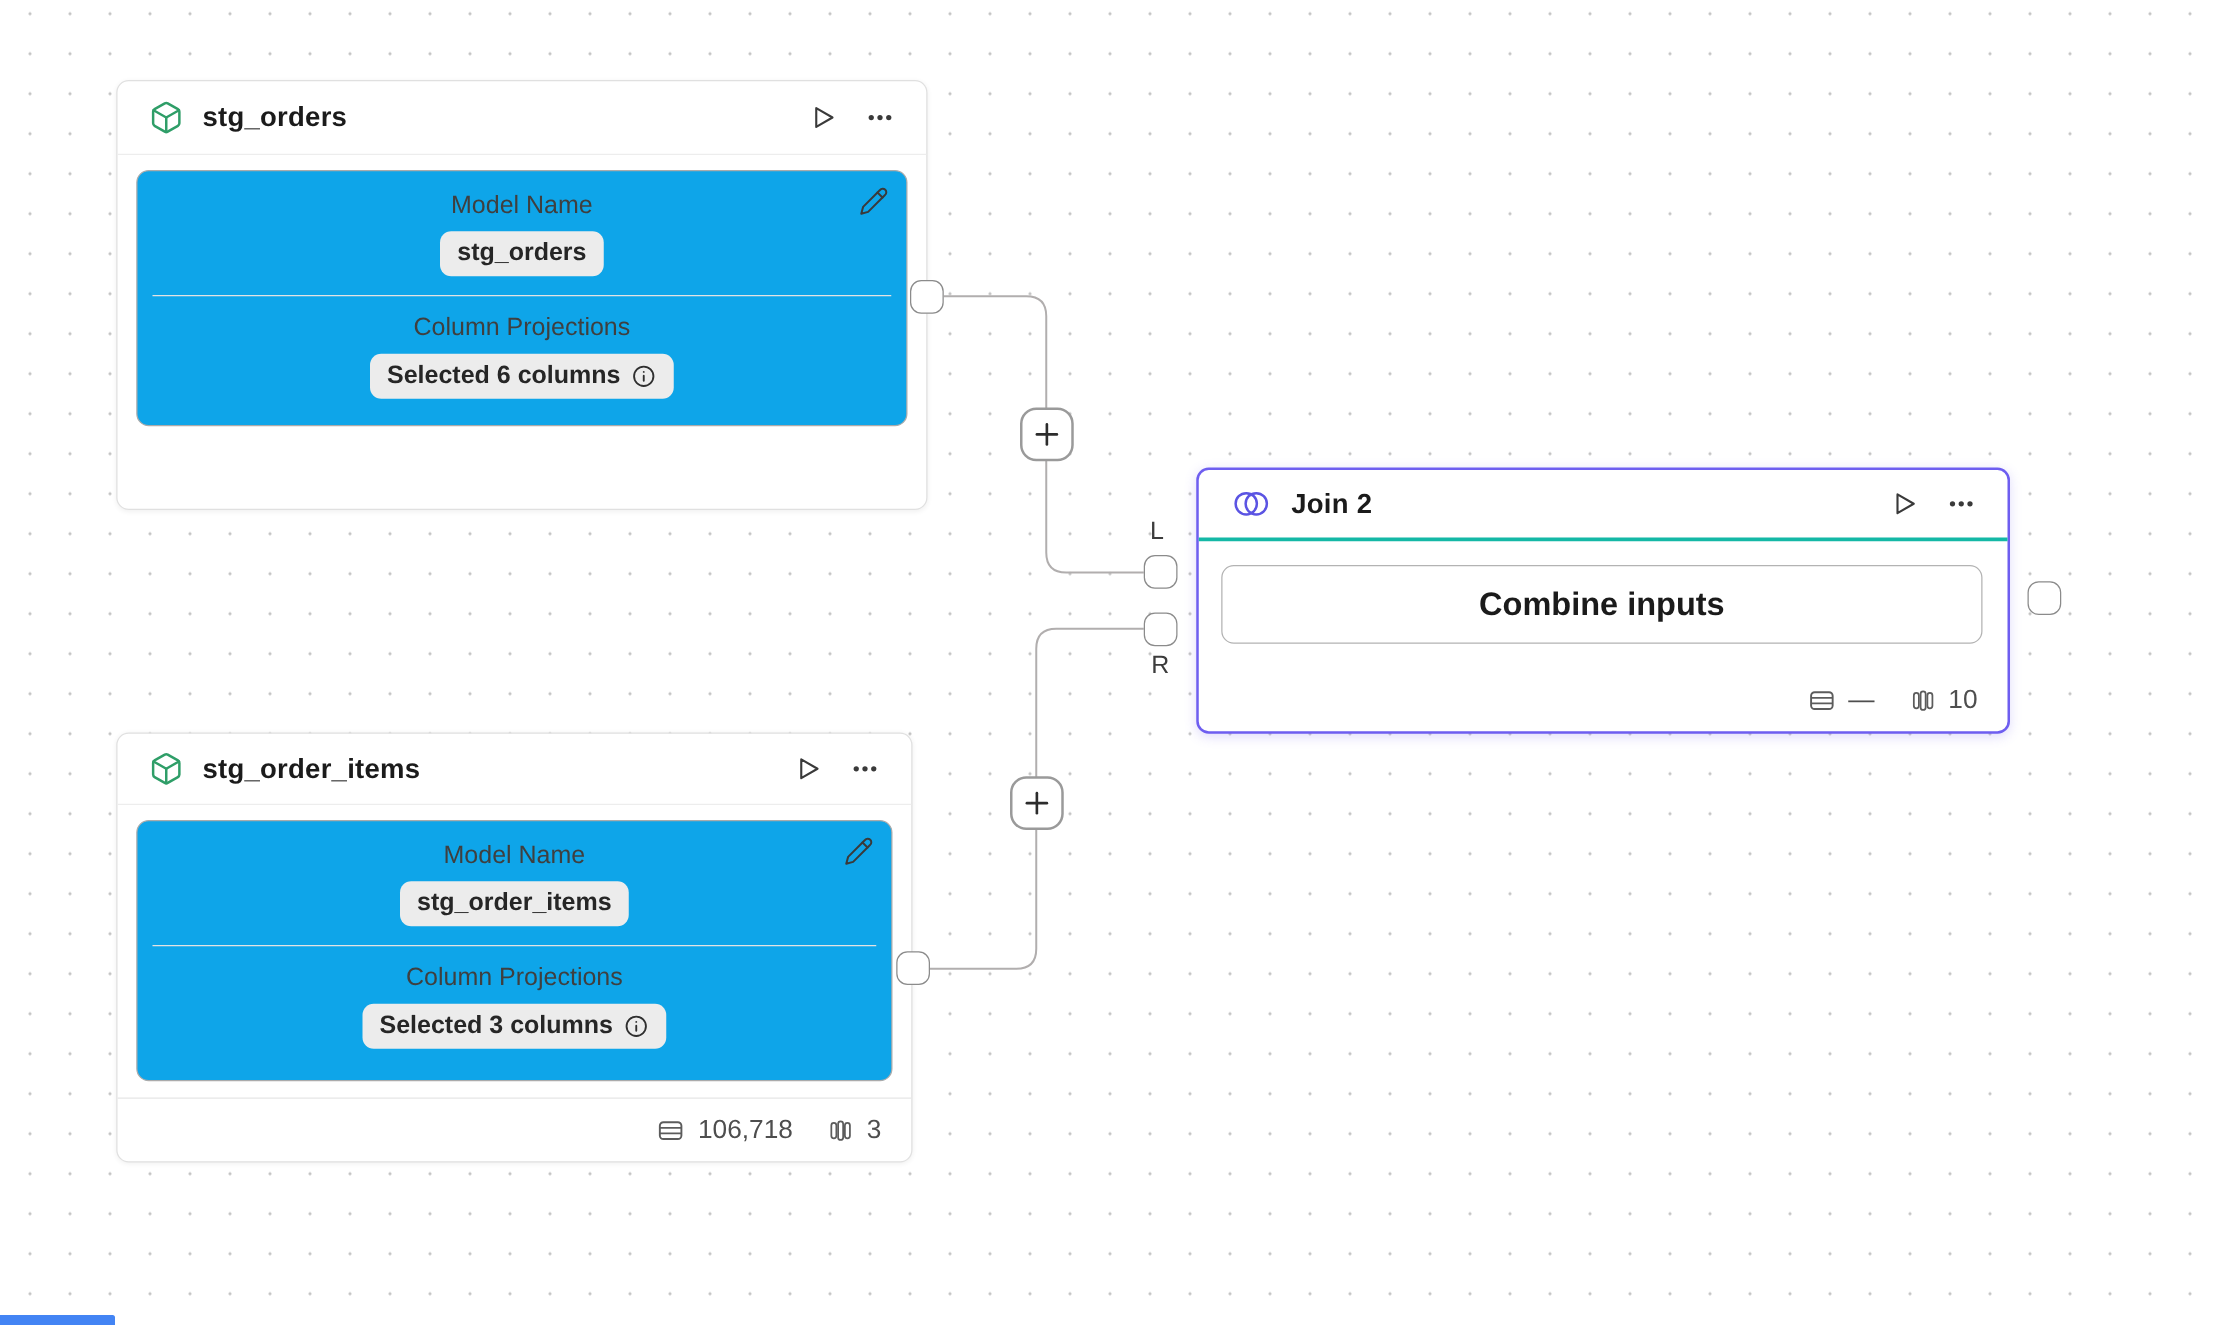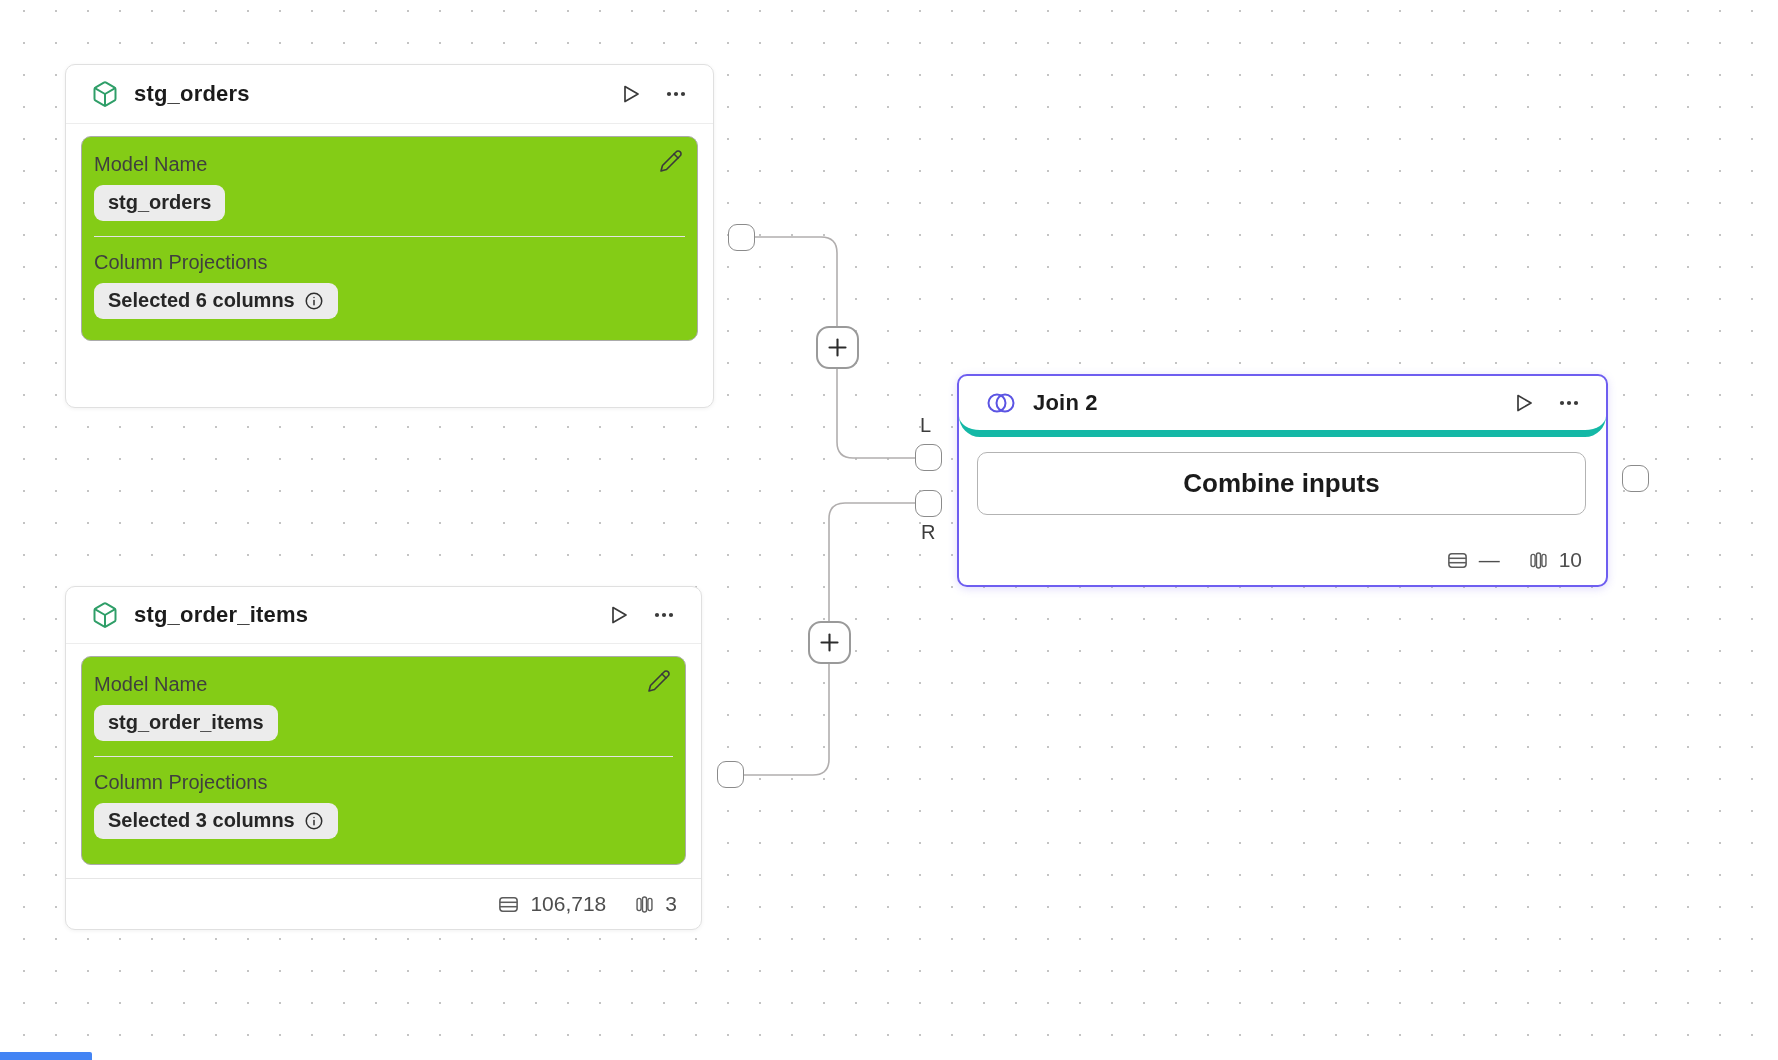--- a/index.html
+++ b/index.html
@@ -10,53 +10,53 @@
     background-image:radial-gradient(circle,#c4c4c4 1.15px,rgba(0,0,0,0) 1.35px);
     background-size:32px 32px;background-position:8px 27px;
   }
   svg{display:block;}
   
   #edges{position:absolute;left:0;top:0;z-index:1;}
   #edges path{stroke:#b1aeae;stroke-width:1.6px;fill:none;}
   
   .model-card{
     position:absolute;background:#fff;border:1px solid #e0e0e0;border-radius:10px;
-    box-shadow:0 1px 4px rgba(0,0,0,.06);z-index:2;
+    box-shadow:0 1px 4px rgba(0,0,0,.06);z-index:2;margin-left:28px;
   }
   #card-stg-orders{left:65px;top:64px;width:647px;height:342px;}
   #card-stg-order-items{left:65px;top:586px;width:635px;height:342px;}
   .card-header{display:flex;align-items:center;gap:15px;padding:0 24px 0 25px;border-bottom:1px solid #ededed;}
   #card-stg-orders .card-header{height:58px;}
   #card-stg-order-items .card-header{height:56px;}
   .card-title{flex:1;font-size:22px;font-weight:600;color:#1b1b1b;letter-spacing:.2px;
     white-space:nowrap;overflow:hidden;}
   .icon-btn{display:flex;align-items:center;justify-content:center;background:none;border:none;padding:0;cursor:pointer;}
   .run-btn{margin-right:6px;}
   
   .config-panel{position:absolute;left:15px;right:15px;border:1.5px solid #ababab;border-radius:10px;
-    padding:15px 12px;box-sizing:border-box;overflow:hidden;background:#84cc16;}
+    padding:15px 12px;box-sizing:border-box;overflow:hidden;background:#0ea5e9;text-align:center;}
   #card-stg-orders .config-panel{top:71px;height:205px;}
   #card-stg-order-items .config-panel{top:69px;height:209px;}
   .field-label{font-size:20px;color:#3f3f3f;line-height:24px;}
   .chip{display:inline-flex;align-items:center;gap:9px;margin-top:9px;background:#ececec;
     border-radius:9px;padding:6px 14px 7px;font-size:20px;font-weight:600;color:#262626;line-height:23px;}
   .panel-divider{border-top:1px solid #e3e3e3;margin:15px 0 13px;}
   .edit-btn{position:absolute;top:12px;right:14px;}
   
   .card-footer{position:absolute;left:0;right:0;display:flex;align-items:center;justify-content:flex-end;
     gap:28px;padding:0 24px;box-sizing:border-box;border-top:1px solid #e6e6e6;
     font-size:21px;color:#4e4e4e;}
   #card-stg-orders .card-footer{top:279px;height:63px;}
   #card-stg-order-items .card-footer{top:291px;height:51px;}
   .stat{display:flex;align-items:center;gap:10px;}
   
   #node-join{position:absolute;left:957px;top:374px;width:651px;height:213px;background:#fff;
     border:2px solid #6e5ef0;border-radius:10px;box-sizing:border-box;z-index:2;
     box-shadow:0 2px 9px rgba(113,97,239,.22);}
-  #node-join .card-header{height:54px;border-bottom:7px solid #14b8a6;border-radius:21px;}
+  #node-join .card-header{height:54px;border-bottom:3px solid #14b8a6;}
   .combine-btn{position:absolute;left:18px;right:20px;top:76px;height:63px;background:#fff;
     border:1.5px solid #b3b3b3;border-radius:10px;display:flex;align-items:center;justify-content:center;
     font-family:inherit;font-size:26px;font-weight:600;color:#1b1b1b;cursor:pointer;}
   .join-footer{position:absolute;right:24px;bottom:13px;display:flex;align-items:center;gap:28px;
     font-size:21px;color:#4e4e4e;}
   
   .port{position:absolute;width:27px;height:27px;border:1.8px solid #8b8b8b;border-radius:9px;
     background:#fff;box-sizing:border-box;z-index:3;}
   #port-out-orders{left:728px;top:224px;}
   #port-out-items{left:717px;top:761px;}

